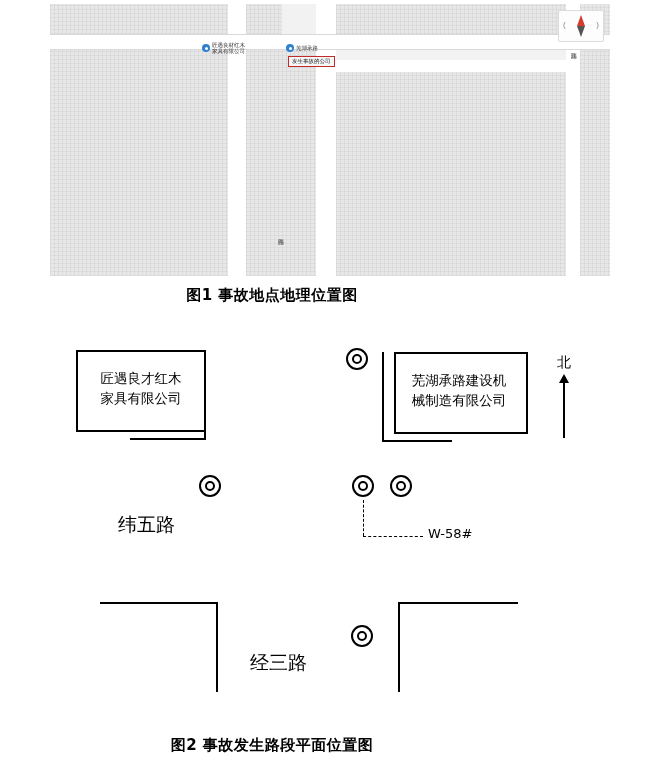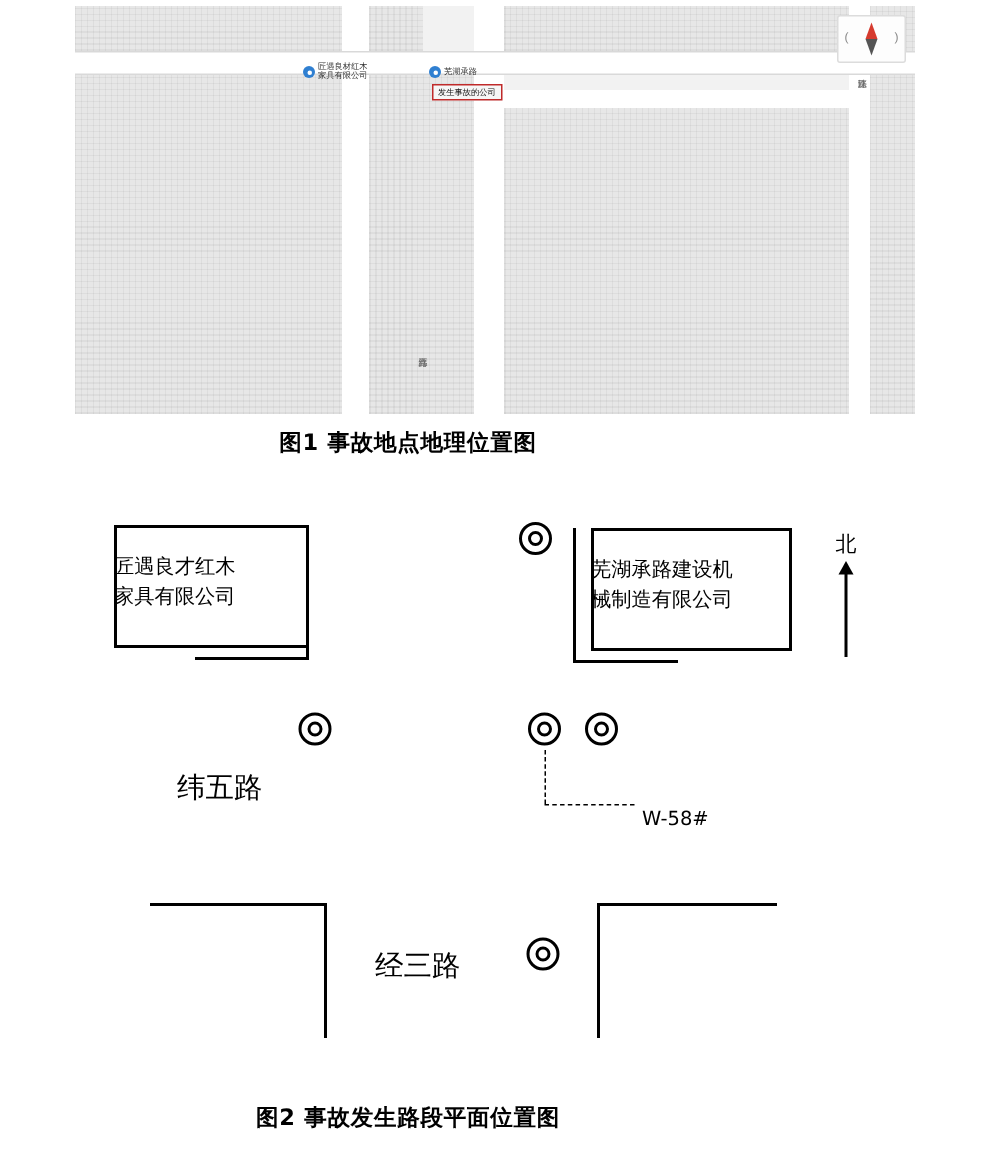--- a/index.html
+++ b/index.html
@@ -169,20 +169,21 @@
   }
   .bld {
     position: absolute;
     border: 2px solid #000;
     box-sizing: border-box;
   }
   .bld-label {
     position: absolute;
     font-size: 13.5px;
     line-height: 1.5;
+    text-align: center;
     font-family: "DejaVu Sans", sans-serif;
     white-space: pre-line;
   }
   .lshape {
     position: absolute;
   }
   .lshape .seg {
     position: absolute;
     background: #000;
   }
@@ -319,24 +320,24 @@
   <div id="north-arrow" style="left:563px; top:62px; height:56px;"></div>
 
   <div class="pole" style="left:346px; top:28px;"></div>
   <div class="pole" style="left:199px; top:155px;"></div>
   <div class="pole" style="left:352px; top:155px;"></div>
   <div class="pole" style="left:390px; top:155px;"></div>
   <div class="pole" style="left:351px; top:305px;"></div>
 
   <div class="dashdot-v" style="left:363px; top:180px; height:36px;"></div>
   <div class="dashdot-h" style="left:363px; top:216px; width:60px;"></div>
-  <div class="tag-label" style="left:428px; top:219px;">W-58#</div>
+  <div class="tag-label" style="left:428px; top:206px;">W-58#</div>
 
   <div class="road-name" style="left:118px; top:192px;">纬五路</div>
-  <div class="road-name" style="left:250px; top:311px;">经三路</div>
+  <div class="road-name" style="left:250px; top:330px;">经三路</div>
 
   <div class="lshape">
     <div class="seg" style="left:100px; top:282px; width:118px; height:2px;"></div>
     <div class="seg" style="left:216px; top:282px; width:2px; height:90px;"></div>
   </div>
 
   <div class="lshape">
     <div class="seg" style="left:398px; top:282px; width:120px; height:2px;"></div>
     <div class="seg" style="left:398px; top:282px; width:2px; height:90px;"></div>
   </div>

